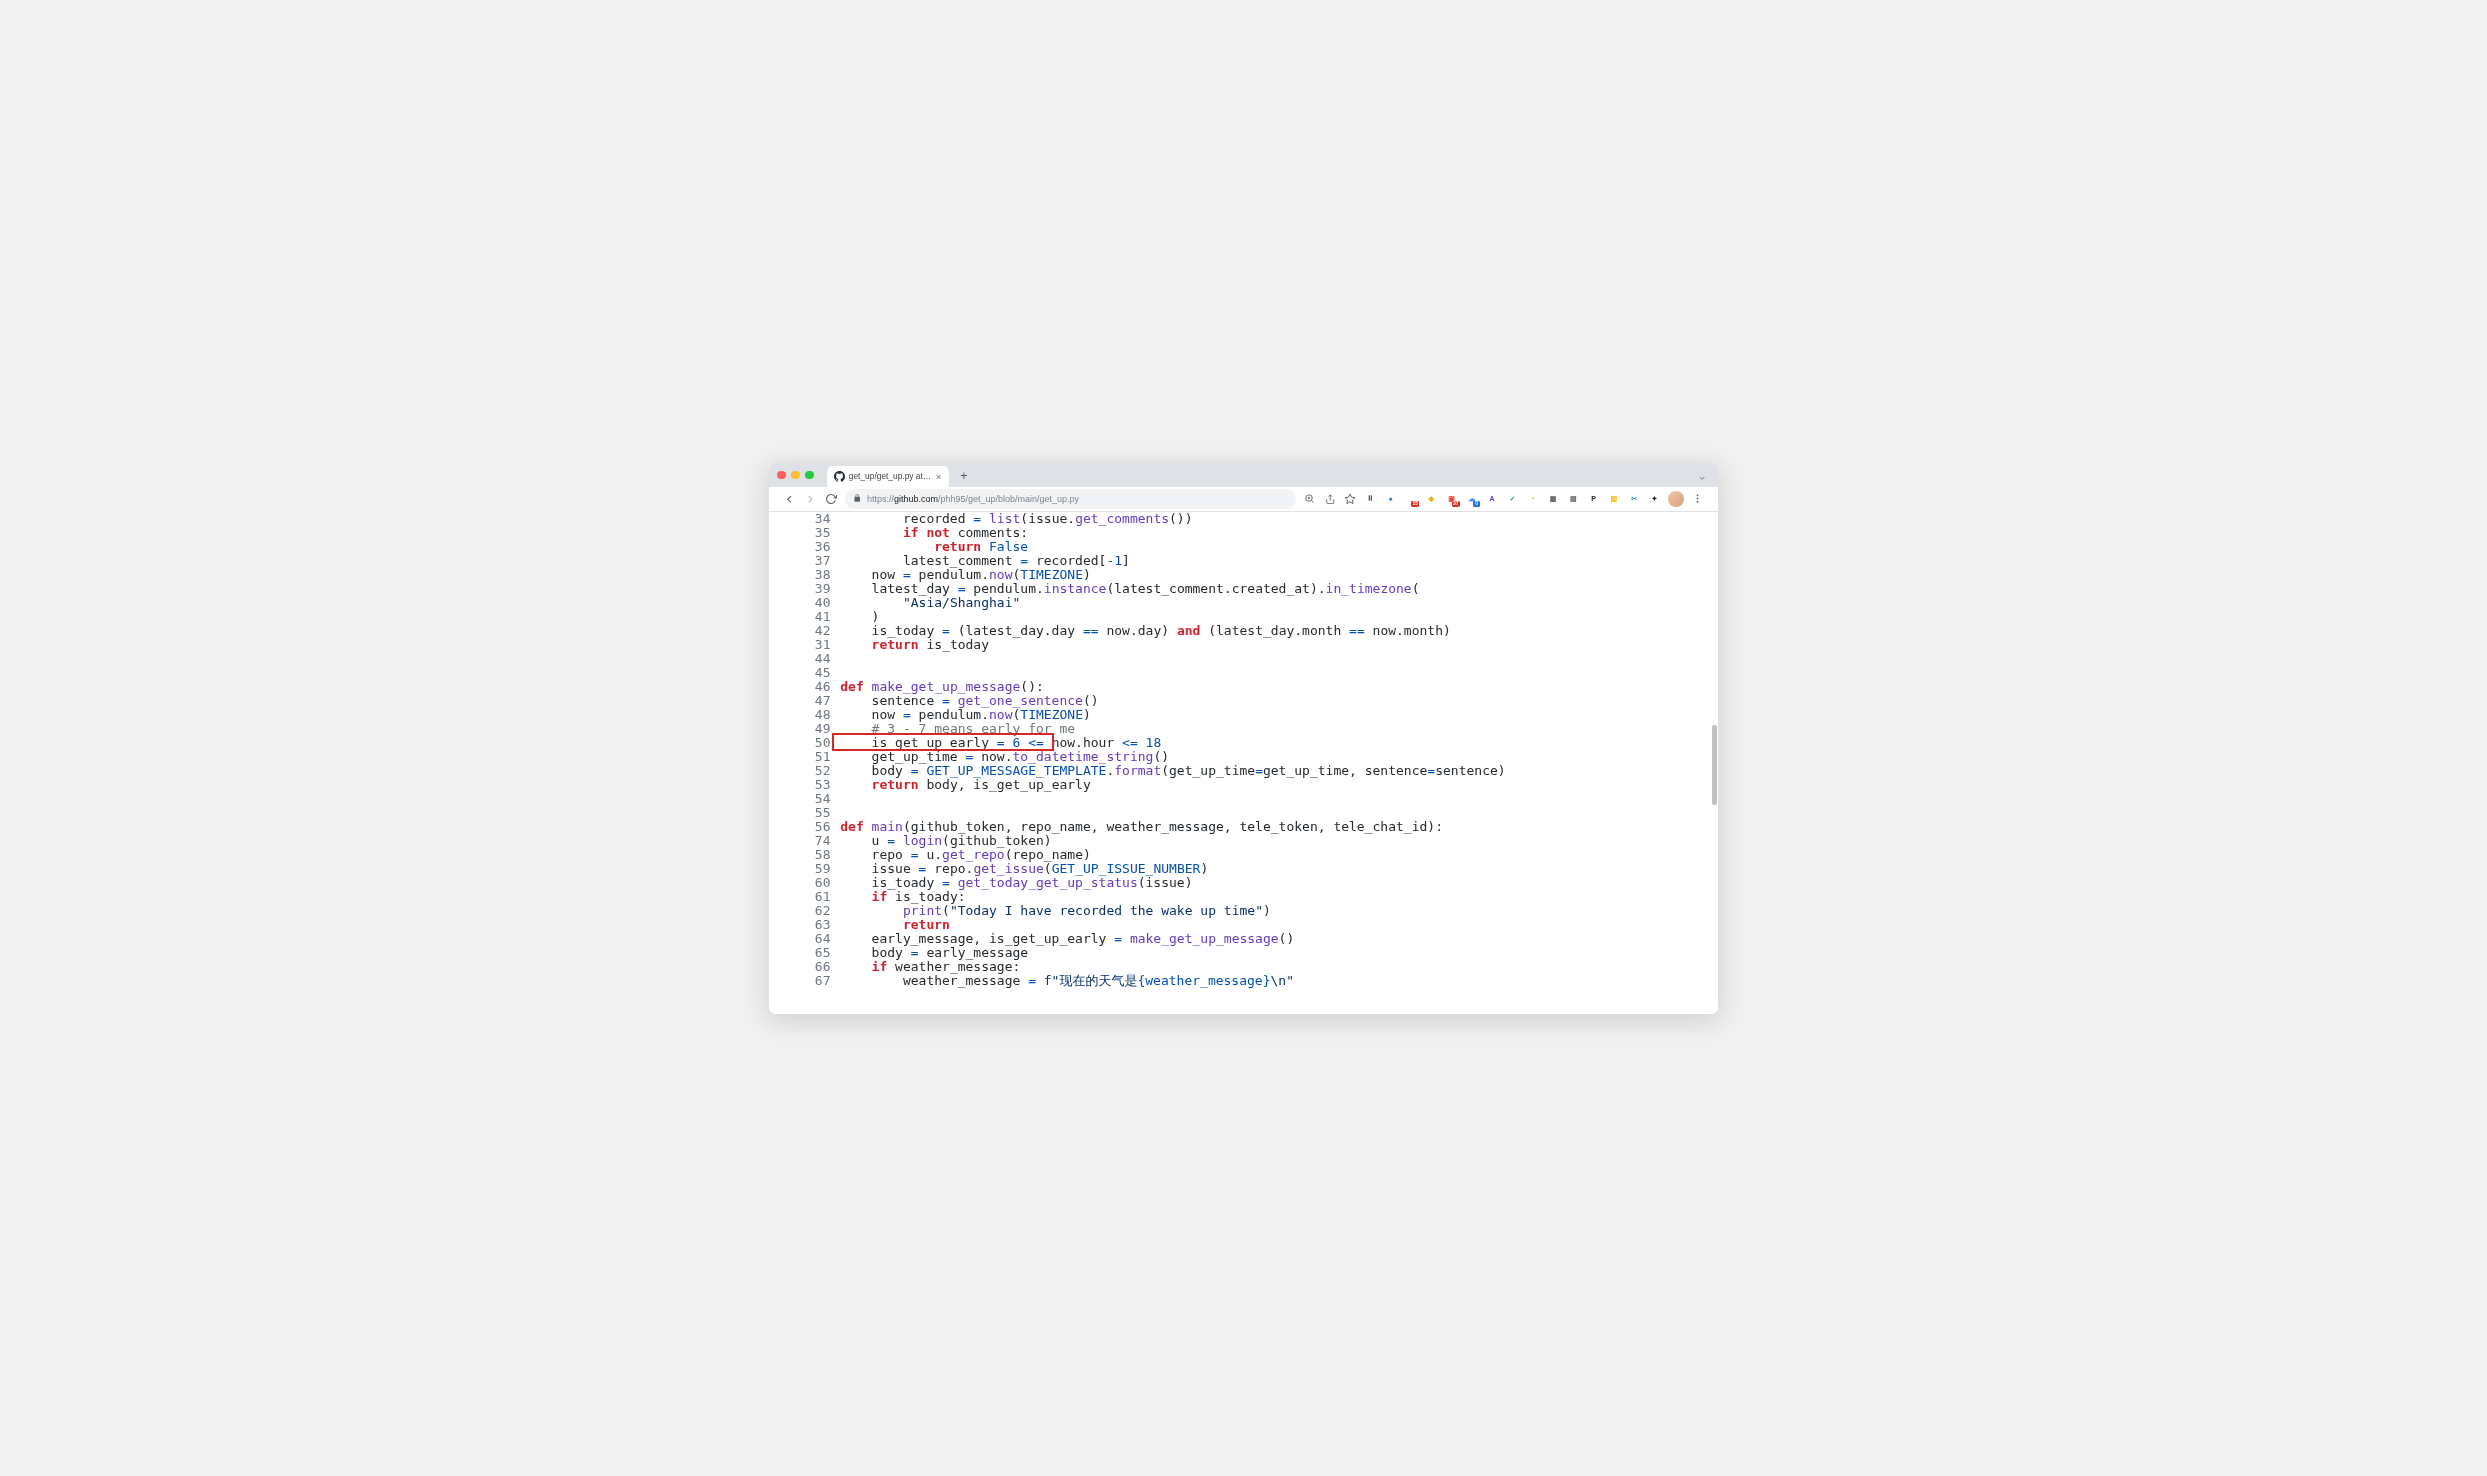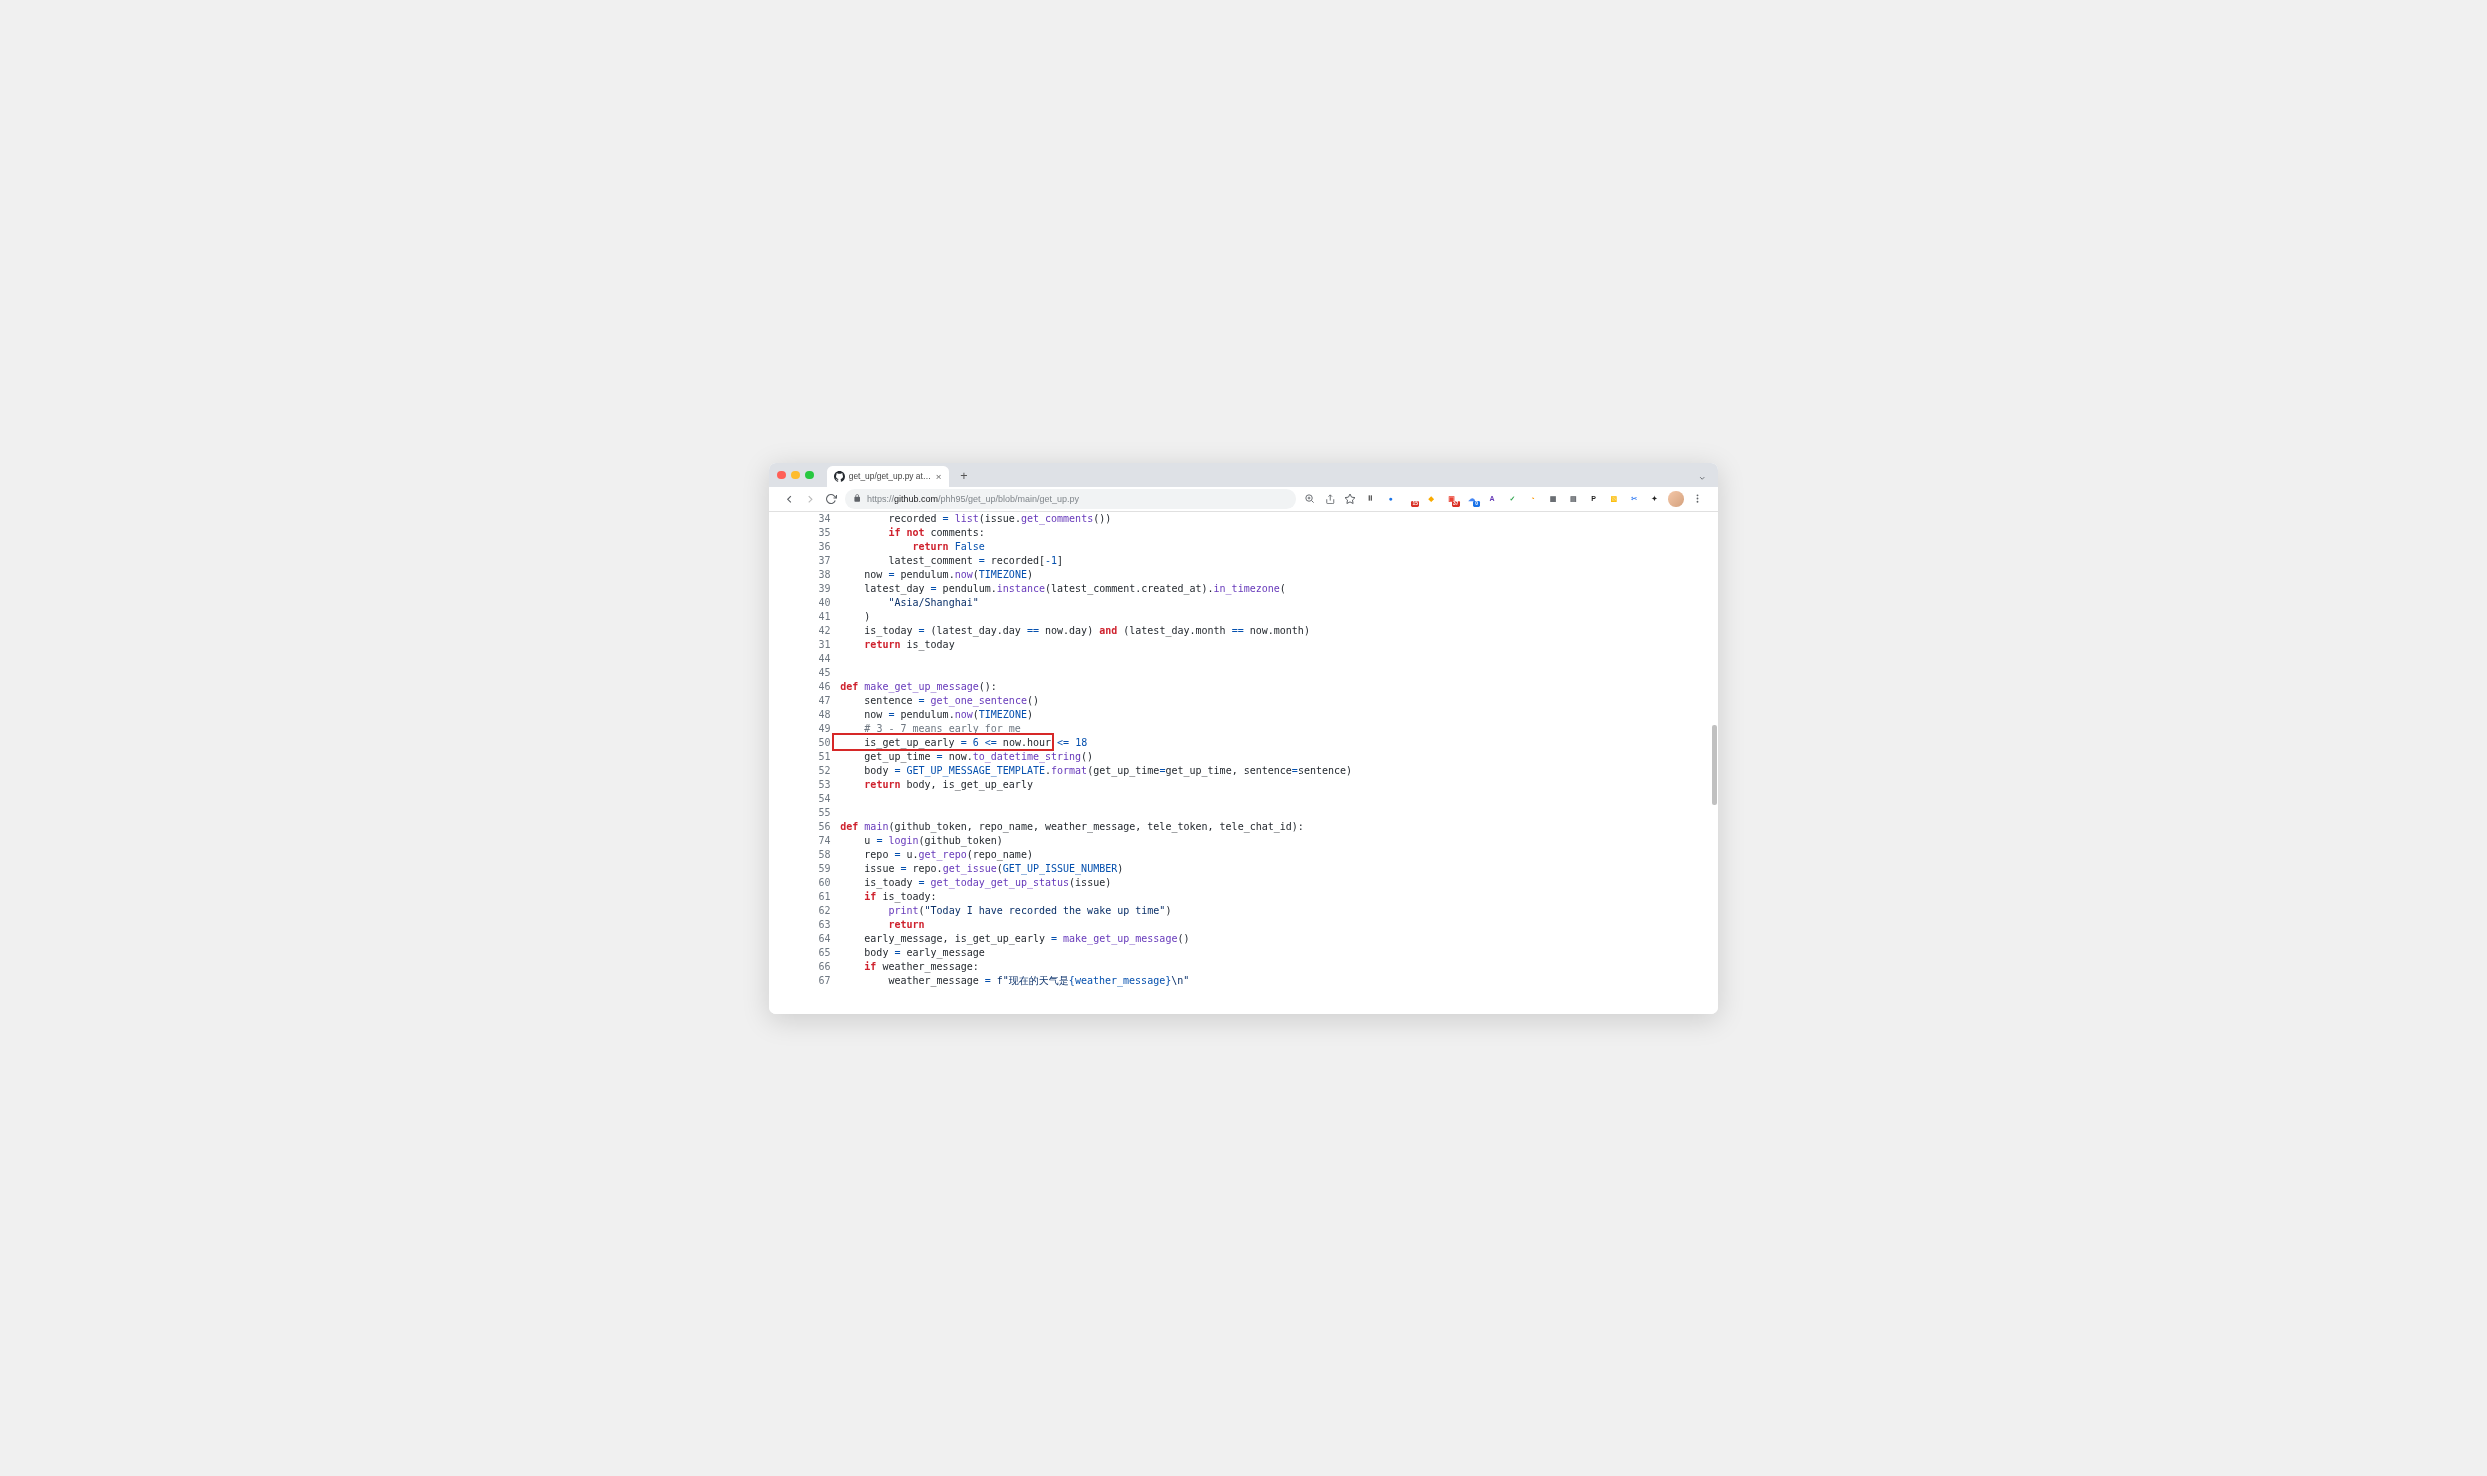--- a/index.html
+++ b/index.html
@@ -142,21 +142,21 @@
       background: #fff;
     }
     .code-container {
       margin: 0 auto;
       max-width: 879px;
       padding-right: 42px;
     }
     table.code-table {
       border-collapse: collapse;
       font-family: ui-monospace, SFMono-Regular, "SF Mono", Menlo, Consolas, monospace;
-      font-size: 10px;
+      font-size: 13px;
       line-height: 14px;
       width: 100%;
     }
     td.line-num {
       color: #6e7781;
       text-align: right;
       padding: 0 9.8px 0 5.6px;
       user-select: none;
       width: 31px;
       vertical-align: top;

